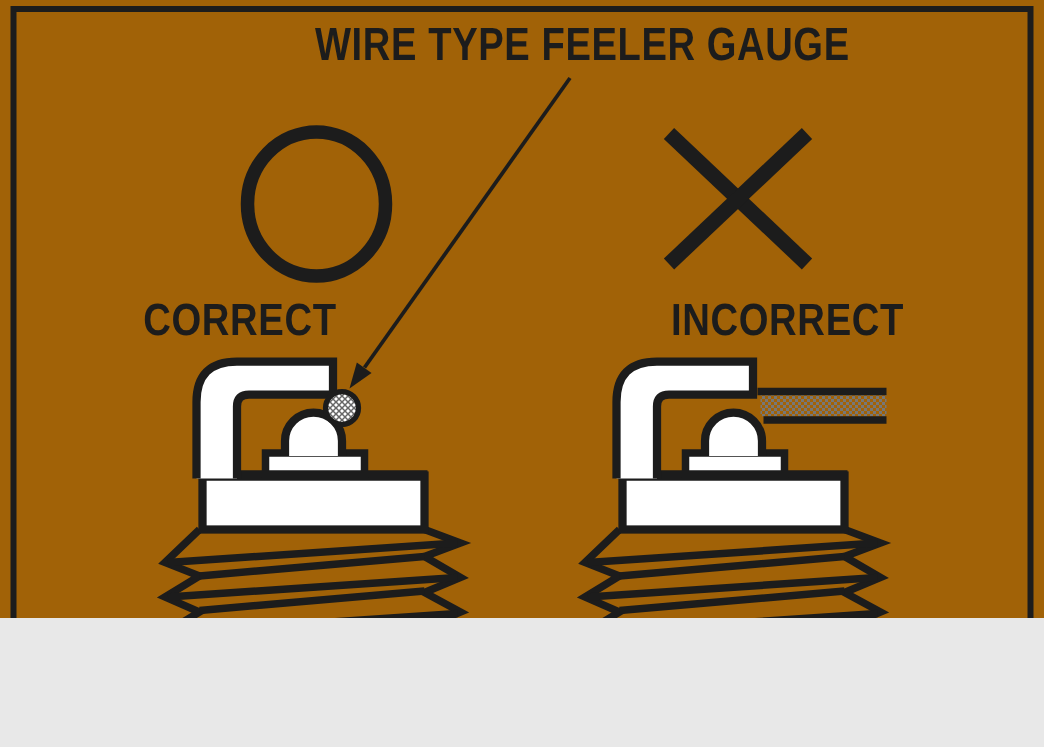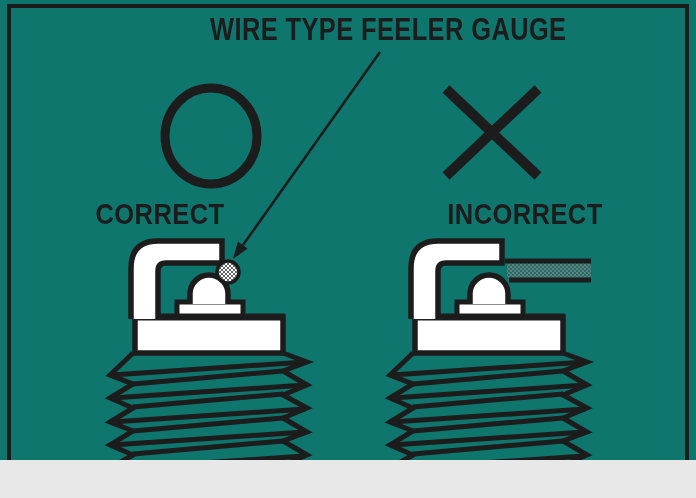--- a/index.html
+++ b/index.html
@@ -1,18 +1,18 @@
 <!DOCTYPE html>
 <html><head>
 <meta charset="utf-8">
 <style>
   html,body { margin:0; padding:0; background:#e8e8e8; }
   .page {
-    position:relative; width:696px; height:460px;
-    background:#0f766e; overflow:hidden;
+    position:relative; width:696px; height:412px;
+    background:#a16207; overflow:hidden;
     font-family:"Liberation Sans", sans-serif;
     color:#1c1c1c;
   }
   .page svg { position:absolute; left:0; top:0; }
   .cap {
     position:absolute; text-align:center;
     font-weight:bold; color:#1c1c1c;
     white-space:nowrap;
   }
   .title {

